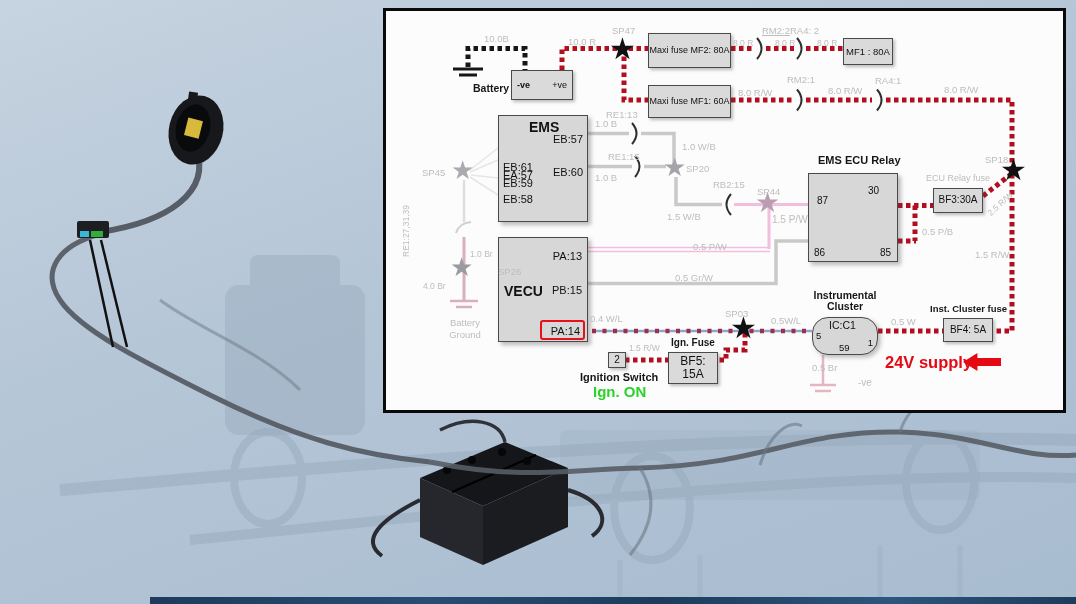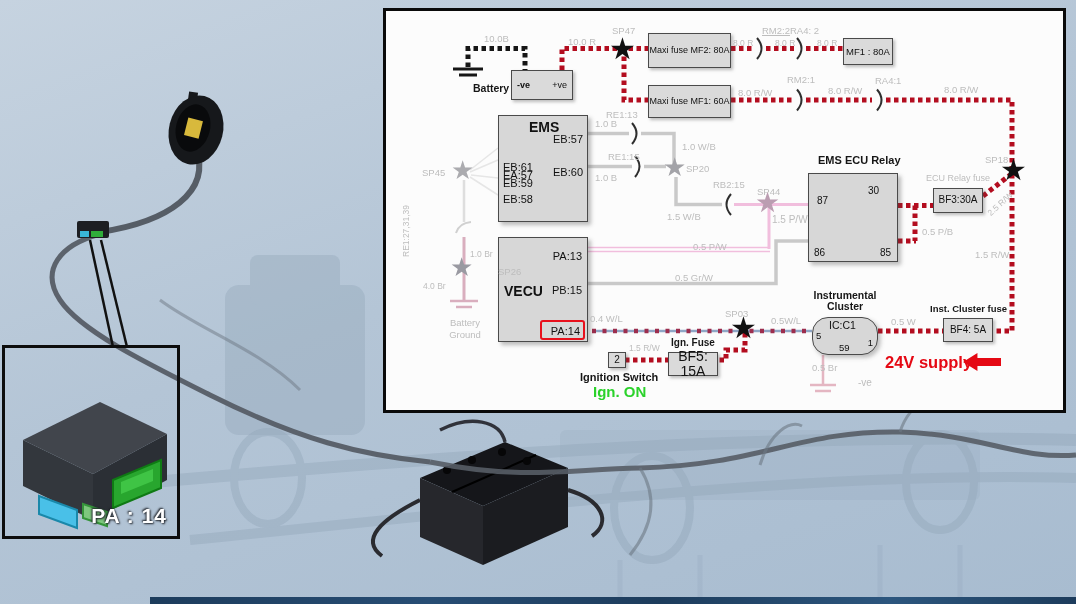--- a/index.html
+++ b/index.html
@@ -86,38 +86,20 @@
       <rect x="77" y="221" width="32" height="17" rx="2" fill="#1c1e22"></rect>
       <rect x="80" y="231" width="9" height="6" fill="#39b7d8"></rect>
       <rect x="91" y="231" width="12" height="6" fill="#2fae3a"></rect>
     </g>
     <g stroke="#111" stroke-width="2.5">
       <line x1="90" y1="240" x2="113" y2="347"></line>
       <line x1="101" y1="240" x2="127" y2="347"></line>
     </g>
   </svg>
 
-  <div class="callout">
-    <svg width="172" height="188" viewBox="0 0 172 188">
-      <polygon points="18,92 95,54 162,86 88,126" fill="#41454c"></polygon>
-      <polygon points="18,92 88,126 88,172 18,138" fill="#33373d"></polygon>
-      <polygon points="88,126 162,86 162,132 88,172" fill="#2b2f35"></polygon>
-      <g>
-        <polygon points="34,148 72,162 72,180 34,166" fill="#49c0e8" stroke="#1a88aa" stroke-width="2"></polygon>
-      </g>
-      <g>
-        <polygon points="78,156 102,164 102,178 78,170" fill="#7ec87e" stroke="#35953a" stroke-width="2"></polygon>
-      </g>
-      <g>
-        <polygon points="108,132 156,112 156,140 108,160" fill="#28a62e" stroke="#0f7a14" stroke-width="2"></polygon>
-        <polygon points="116,134 148,121 148,133 116,146" fill="#3fc445"></polygon>
-      </g>
-    </svg>
-    <div class="pa14">PA : 14</div>
-  </div>
 
   <div class="panel">
    <div class="panel-in">
 
     <svg width="677" height="399" viewBox="0 0 677 399">
 
       <path d="M82,56 V37.5 H139 V59" fill="none" stroke="#161616" stroke-width="5" stroke-dasharray="4.5 3.5"></path>
       <path d="M67,58 H97 M73,64 H91" stroke="#161616" stroke-width="3"></path>
 
       <g fill="none" stroke="#b30d1f" stroke-width="5" stroke-dasharray="4.5 3.5">
@@ -184,21 +166,21 @@
 
     <div class="bx" style="left:125px;top:59px;width:62px;height:30px;">
       <span class="pin" style="left:5px;top:10px;font-size:9px;font-weight:bold;">-ve</span>
       <span class="pin" style="right:5px;top:10px;font-size:9px;font-weight:normal;left:auto;">+ve</span>
     </div>
     <div class="bx" style="left:262px;top:22px;width:83px;height:35px;">Maxi fuse MF2: 80A</div>
     <div class="bx" style="left:262px;top:74px;width:83px;height:33px;">Maxi fuse MF1: 60A</div>
     <div class="bx" style="left:457px;top:27px;width:50px;height:27px;font-size:9.5px;">MF1 : 80A</div>
     <div class="bx" style="left:547px;top:177px;width:50px;height:25px;font-size:10px;">BF3:30A</div>
     <div class="bx" style="left:557px;top:307px;width:50px;height:24px;font-size:10px;">BF4: 5A</div>
-    <div class="bx" style="left:282px;top:341px;width:50px;height:24px;font-size:14px;">BF5: 15A</div>
+    <div class="bx" style="left:282px;top:341px;width:50px;height:32px;font-size:12px;">BF5: 15A</div>
     <div class="bx" style="left:222px;top:341px;width:18px;height:16px;font-size:10px;">2</div>
 
     <div class="bigbx" style="left:112px;top:104px;width:90px;height:107px;">
       <span class="pin" style="left:30px;top:4px;font-size:14px;font-weight:bold;">EMS</span>
       <span class="pin" style="right:4px;top:18px;left:auto;">EB:57</span>
       <span class="pin" style="left:4px;top:18px;margin-top:36px;">EA:57</span>
       <span class="pin" style="left:4px;top:46px;">EB:61</span>
       <span class="pin" style="right:4px;top:51px;left:auto;">EB:60</span>
       <span class="pin" style="left:4px;top:62px;">EB:59</span>
       <span class="pin" style="left:4px;top:78px;">EB:58</span>

